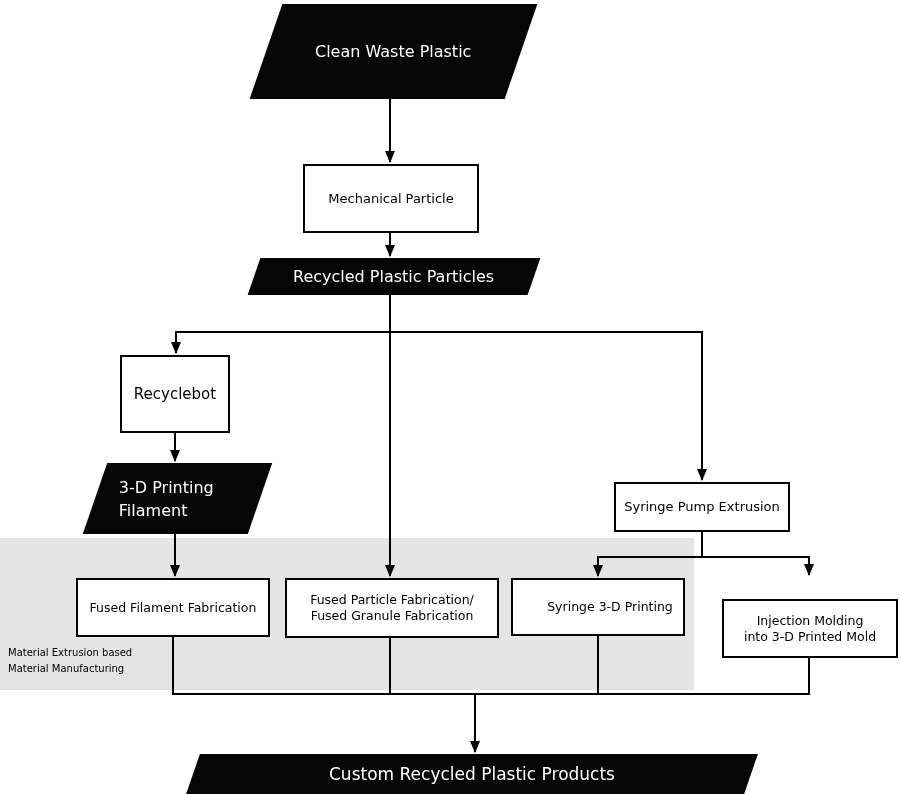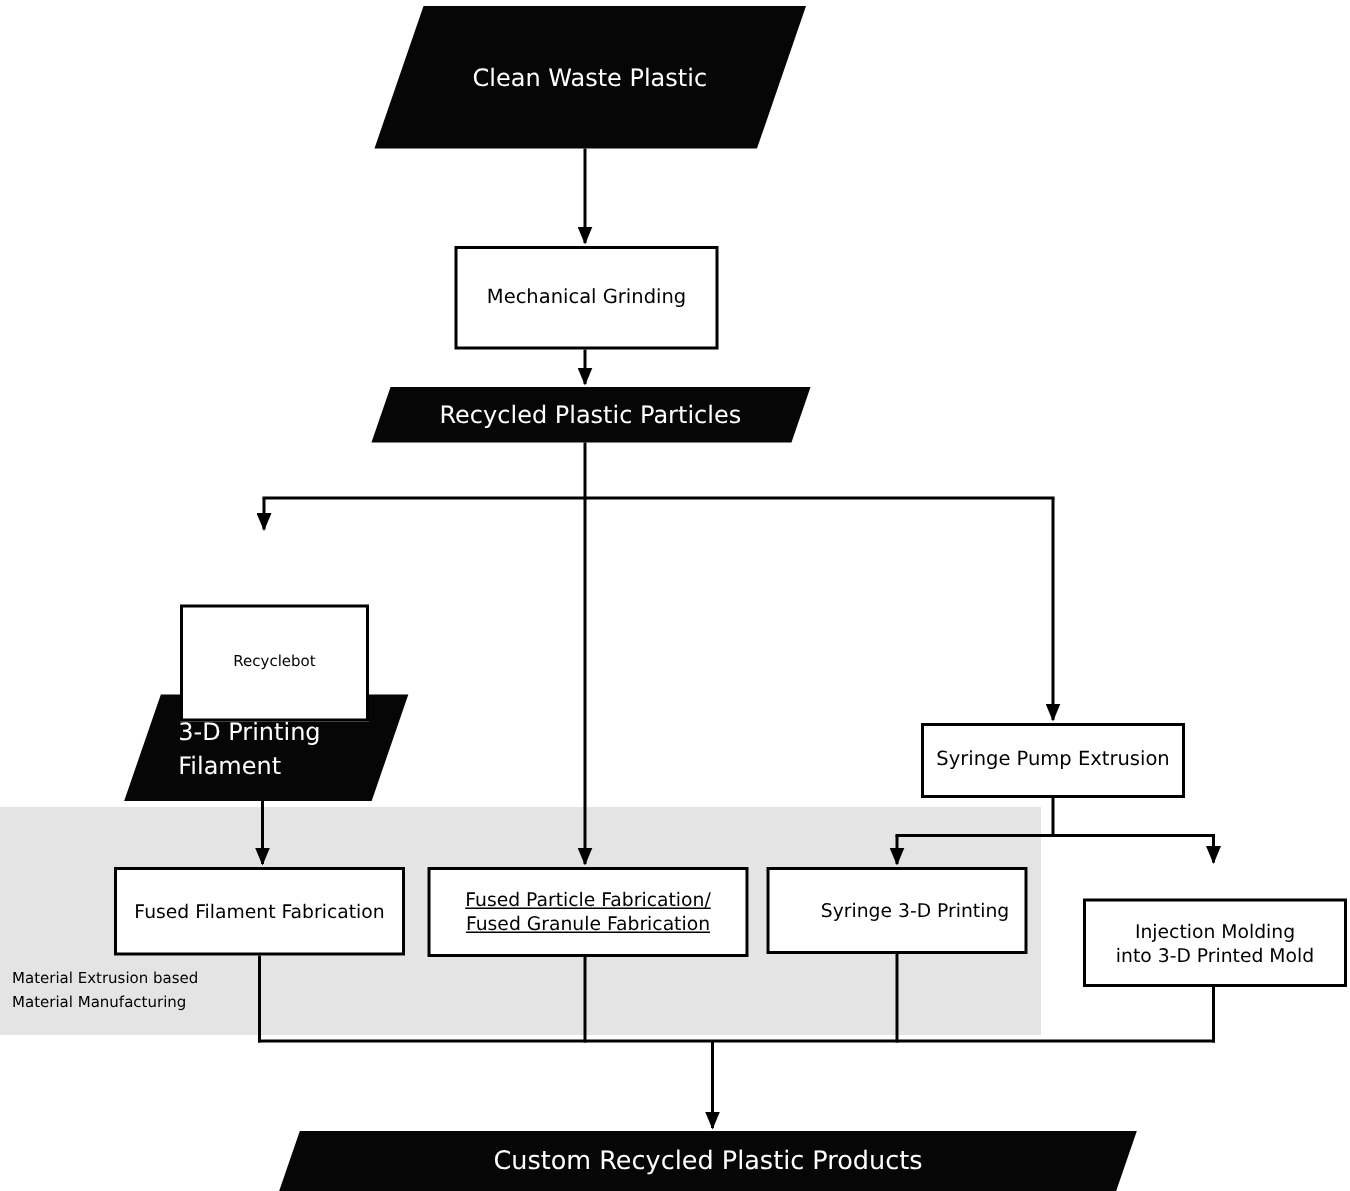--- a/index.html
+++ b/index.html
@@ -64,24 +64,24 @@
     font-size:12.5px;line-height:16px;
     color:var(--text);
     white-space:nowrap;
   }
   #n-clean{left:266px;top:4px;width:255px;height:95px;}
   #n-particles{left:254px;top:258px;width:280px;height:37px;}
   #n-filament{left:95px;top:463px;width:165px;height:71px;}
   #n-custom{left:193px;top:754px;width:558px;height:40px;}
   #n-custom .txt{font-size:17px;}
   #n-mech{left:303px;top:164px;width:176px;height:69px;font-size:13px;}
-  #n-recyclebot{left:120px;top:355px;width:126px;height:78px;font-size:10px;margin-top:48px;}
+  #n-recyclebot{left:120px;top:355px;width:110px;height:78px;font-size:15px;}
   #n-pump{left:614px;top:482px;width:176px;height:50px;font-size:13px;}
   #n-ff{left:76px;top:578px;width:194px;height:59px;}
-  #n-fp{left:285px;top:578px;width:214px;height:60px;text-decoration:underline;}
+  #n-fp{left:285px;top:578px;width:214px;height:60px;}
   #n-sp{left:511px;top:578px;width:174px;height:58px;padding-left:24px;}
   #n-im{left:722px;top:577px;width:176px;height:59px;margin-top:22px;}
 </style>
 </head>
 <body>
 
 <div class="canvas">
 
   <div class="gray-region"></div>
 
@@ -127,21 +127,21 @@
       <div>3-D Printing</div>
       <div>Filament</div>
     </span>
   </div>
 
   <div class="para" id="n-custom">
     <span class="txt">Custom Recycled Plastic Products</span>
   </div>
 
   <div class="box" id="n-mech">
-    <span>Mechanical Grinding</span>
+    <span>Mechanical Particle</span>
   </div>
 
   <div class="box" id="n-recyclebot">
     <span>Recyclebot</span>
   </div>
 
   <div class="box" id="n-ff">
     <span>Fused Filament Fabrication</span>
   </div>
 

